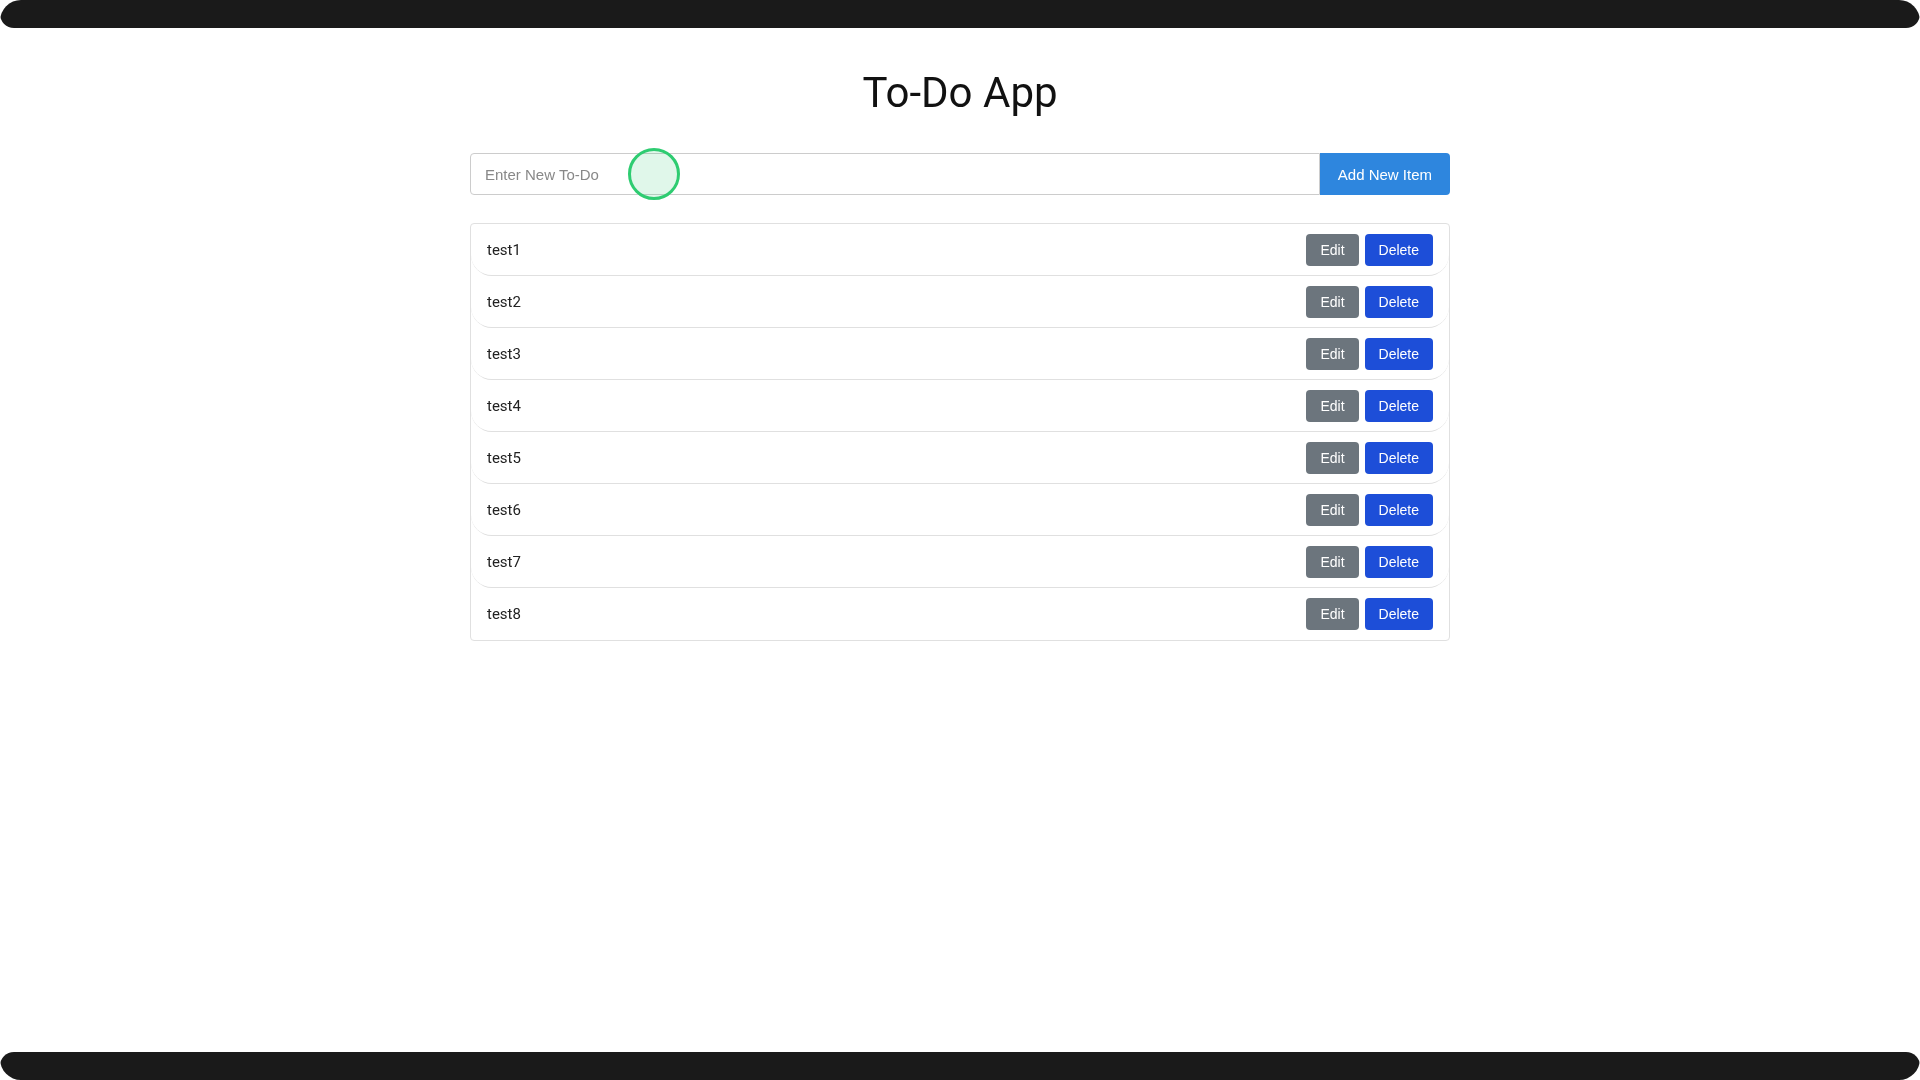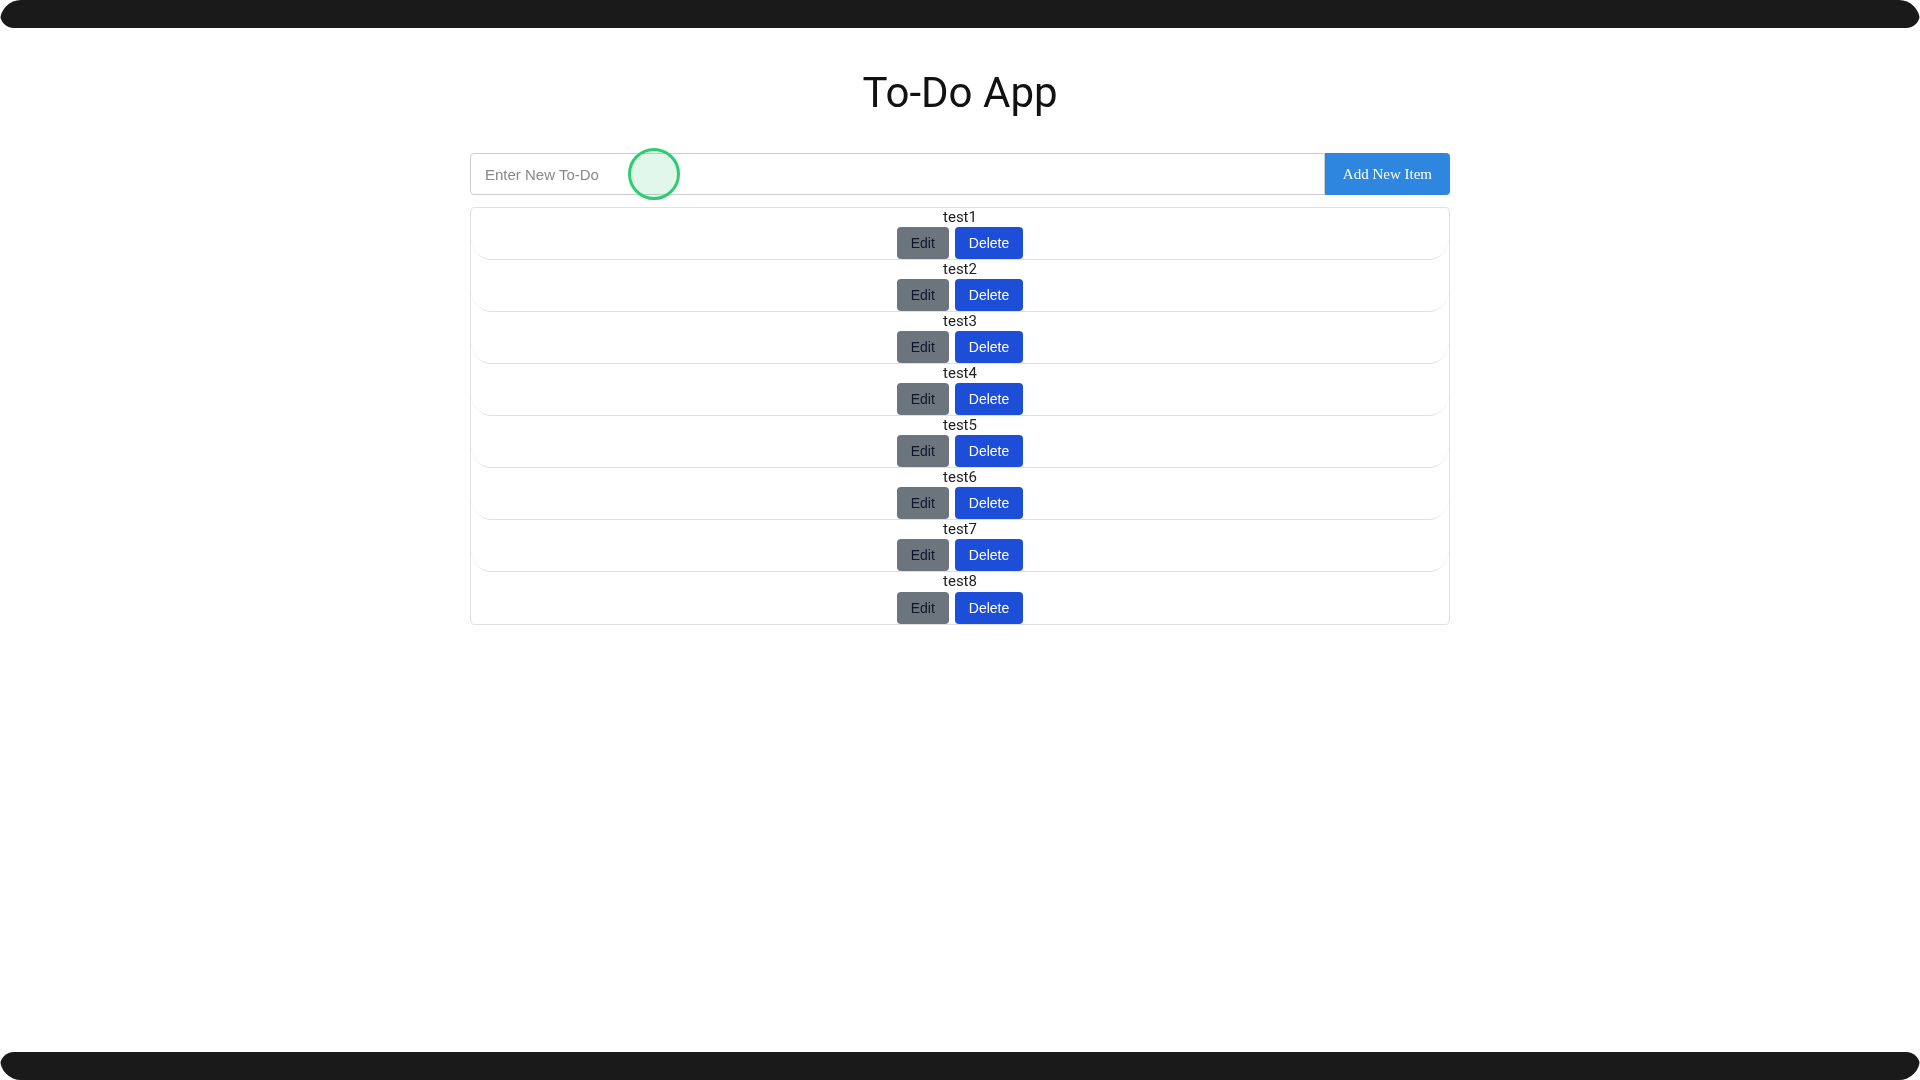--- a/index.html
+++ b/index.html
@@ -49,21 +49,21 @@
     }
 
     .app-container {
       width: 980px;
       max-width: 95%;
     }
 
     .input-row {
       display: flex;
       gap: 0;
-      margin-bottom: 12px;
+      margin-bottom: 28px;
       align-items: center;
       position: relative;
     }
 
     .new-todo-input {
       flex: 1;
       height: 42px;
       border: 1px solid #ccc;
       border-radius: 4px 0 0 4px;
       padding: 0 14px;
@@ -79,21 +79,20 @@
     .add-button {
       height: 42px;
       background: #2e86de;
       color: #fff;
       border: none;
       border-radius: 0 4px 4px 0;
       padding: 0 18px;
       font-size: 15px;
       cursor: pointer;
       white-space: nowrap;
-      font-family: Liberation Serif, serif;
     }
 
     
     .cursor-indicator {
       position: absolute;
       left: 158px;
       top: 50%;
       transform: translateY(-50%);
       width: 52px;
       height: 52px;
@@ -111,42 +110,41 @@
     }
 
     .todo-item {
       display: flex;
       align-items: center;
       justify-content: space-between;
       padding: 0 16px;
       height: 52px;
       border-bottom: 1px solid #e0e0e0;
       background: #fff;
-      flex-direction: column;
     }
 
     .todo-item:last-child {
       border-bottom: none;
     }
 
     .todo-item-text {
       font-size: 15px;
       color: #222;
     }
 
     .todo-item-actions {
       display: flex;
       gap: 6px;
     }
 
     .edit-btn {
       height: 32px;
       padding: 0 14px;
       background: #6c757d;
-      color: #0f172a;
+      color: #ffffff;
       border: none;
       border-radius: 4px;
       font-size: 14px;
       cursor: pointer;
     }
 
     .delete-btn {
       height: 32px;
       padding: 0 14px;
       background: #1d4ed8;

